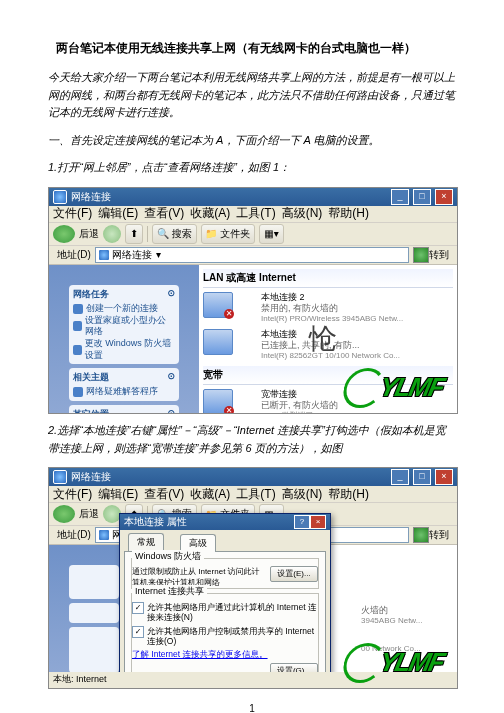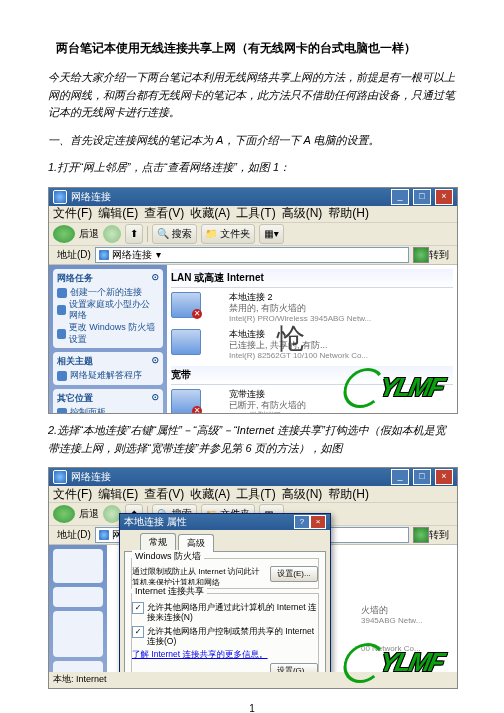--- a/index.html
+++ b/index.html
@@ -123,21 +123,21 @@
     background: radial-gradient(#6ec26e,#2a8a2a);
     border: 1px solid #888;
   }
   .body-split {
     display: flex;
     height: calc(100% - 74px);
   }
   .left-panel {
     width: 110px;
     background: linear-gradient(#6f91c8, #8fa8d4);
-    padding: 4px;
+    padding: 20px;
     font-size: 9px;
     color: #215390;
   }
   .panel-group {
     background: #eef3fb;
     border-radius: 4px;
     margin-bottom: 4px;
     padding: 3px 4px;
   }
   .panel-head {
@@ -236,22 +236,22 @@
     background: linear-gradient(#3a6ea5, #2a5a95);
     color: #fff;
     padding: 0 4px;
     display: flex;
     align-items: center;
     font-size: 10px;
   }
   .dlg-title .spacer { flex: 1; }
   .tabs {
     display: flex;
-    padding: 3px 4px 0 20px;
-    gap: 2px;
+    padding: 3px 4px 0 8px;
+    gap: 16px;
     background: #ece9d8;
     font-family: Liberation Mono, monospace;
   }
   .tab {
     padding: 2px 8px;
     background: #f5f5f0;
     border: 1px solid #919b9c;
     border-bottom: none;
     border-radius: 3px 3px 0 0;
     font-size: 9px;

